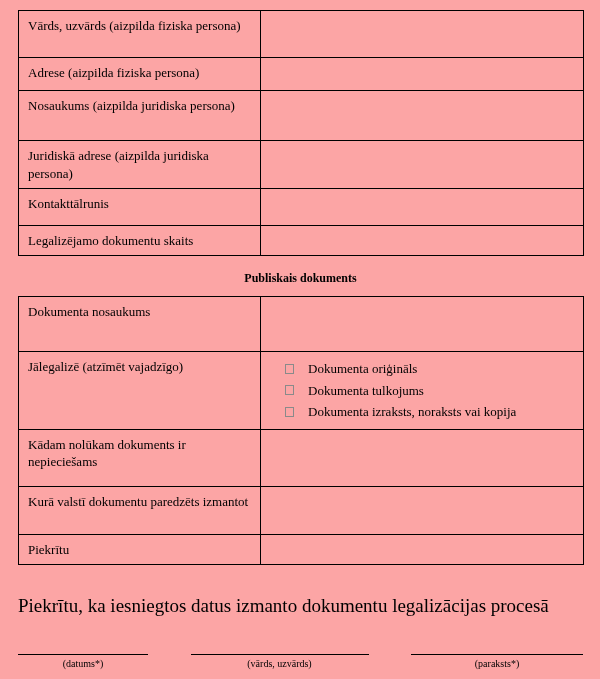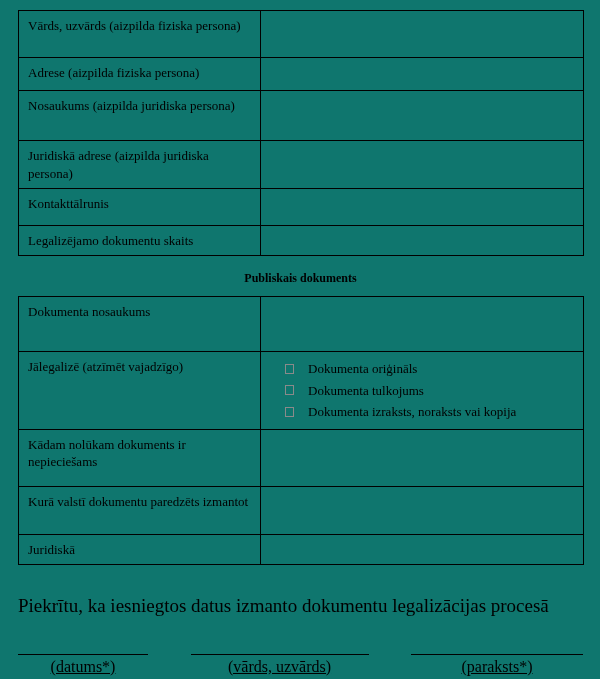--- a/index.html
+++ b/index.html
@@ -5,21 +5,21 @@
   * { margin: 0; padding: 0; box-sizing: border-box; }
   html, body { background: #ffffff; }
   body {
     font-family: "Liberation Serif", "DejaVu Serif", serif;
     color: #000000;
   }
   .page {
     position: relative;
     width: 600px;
     height: 679px;
-    background: #0f766e;
+    background: #fca5a5;
     padding: 10px 17px 0 18px;
   }
   table.form-table {
     border-collapse: collapse;
     table-layout: fixed;
     width: 565px;
   }
   table.form-table td {
     border: 1px solid #000000;
     vertical-align: top;
@@ -86,23 +86,22 @@
   .sig-block { text-align: center; }
   .sig-block.b0 { width: 130px; }
   .sig-block.b1 { width: 178px; }
   .sig-block.b2 { width: 172px; }
   .sig-line {
     border-bottom: 1px solid #000000;
     height: 1px;
     width: 100%;
   }
   .sig-label {
-    font-size: 16px;
+    font-size: 10px;
     margin-top: 3px;
-    text-decoration: underline;
   }
 </style>
 </head>
 <body>
 
 <div class="page">
 
   <table class="form-table">
     <tbody>
       <tr class="t1-r0">
@@ -159,21 +158,21 @@
       </tr>
       <tr class="t2-r2">
         <td class="label-cell">Kādam nolūkam dokuments ir nepieciešams</td>
         <td class="value-cell"></td>
       </tr>
       <tr class="t2-r3">
         <td class="label-cell">Kurā valstī dokumentu paredzēts izmantot</td>
         <td class="value-cell"></td>
       </tr>
       <tr class="t2-r4">
-        <td class="label-cell">Juridiskā</td>
+        <td class="label-cell">Piekrītu</td>
         <td class="value-cell"></td>
       </tr>
     </tbody>
   </table>
 
   <p class="consent">Piekrītu, ka iesniegtos datus izmanto dokumentu legalizācijas procesā</p>
 
   <div class="signatures">
     <div class="sig-block b0">
       <div class="sig-line"></div>

